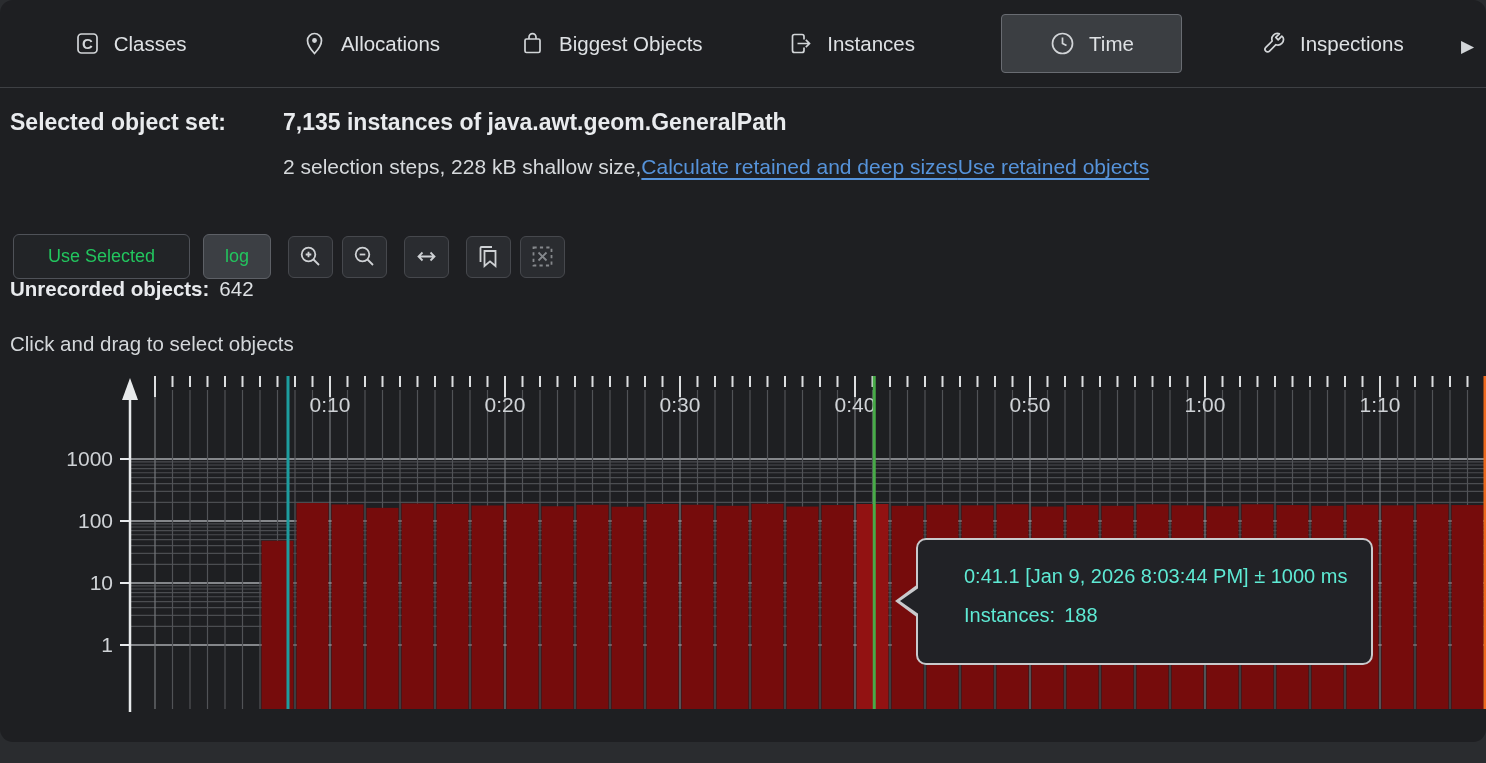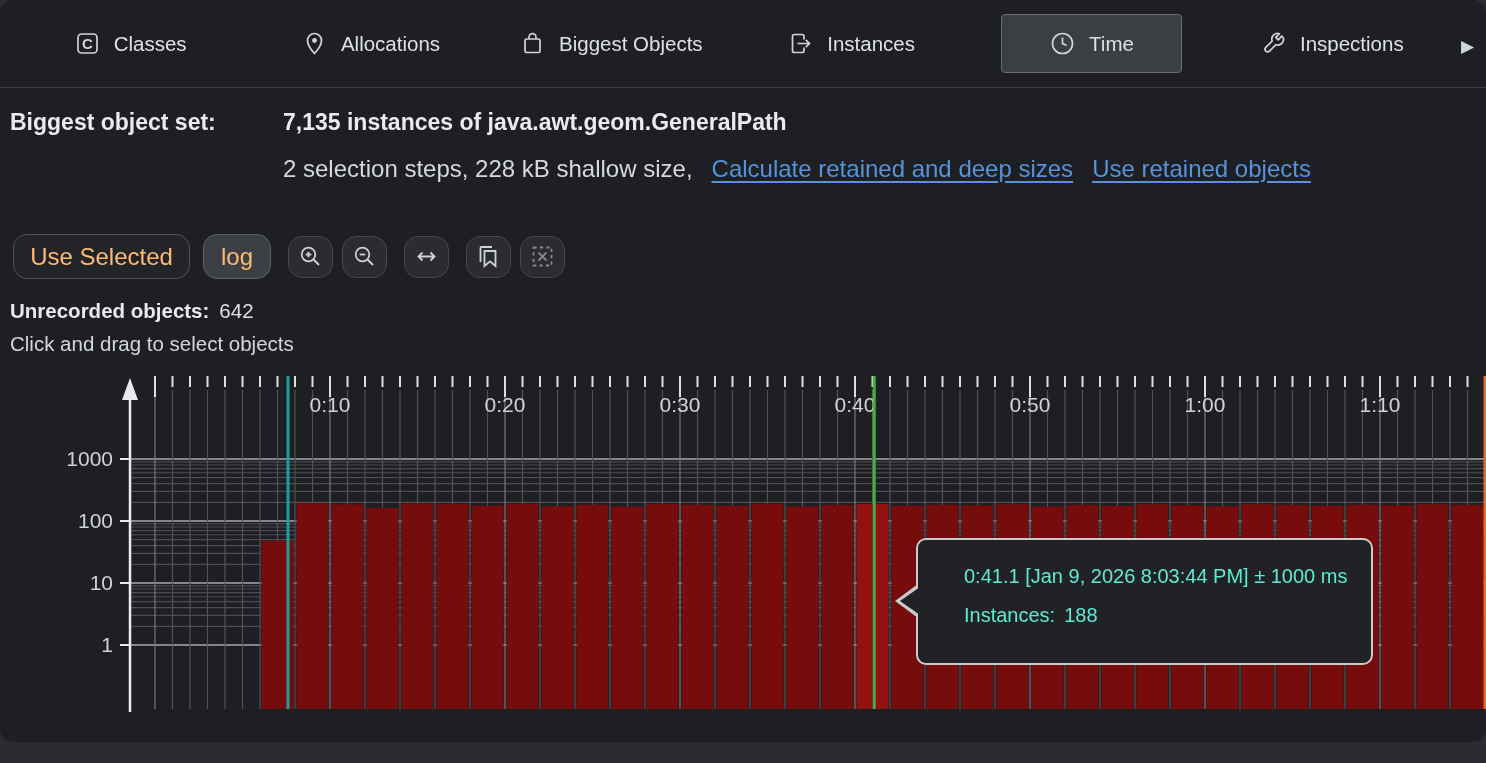--- a/index.html
+++ b/index.html
@@ -36,38 +36,38 @@
   }
   .tab-icon { width:27px; height:27px; flex:0 0 auto; }
   .tab-icon svg { width:27px; height:27px; stroke:#d2d5d8; fill:none; stroke-width:1.7; }
   .overflow-arrow {
     position:absolute; right:12px; top:36px;
     color:#d2d5d8; font-size:17px;
   }
   
   .objset-label { position:absolute; left:10px; top:109px; font-size:23px; font-weight:bold; color:#e9ebee; }
   .objset-title { position:absolute; left:283px; top:109px; font-size:23px; font-weight:bold; color:#e9ebee; }
-  .objset-line1 { position:absolute; left:283px; top:155px; font-size:24px; color:#d6d9dc; display:flex; gap:19px; align-items:flex-end; }
+  .objset-line1 { position:absolute; left:283px; top:155px; font-size:21px; color:#d6d9dc; display:flex; align-items:flex-end; }
   .objset-line2 { position:absolute; left:283px; top:194px; font-size:19.5px; color:#d6d9dc; display:flex; gap:15px; align-items:baseline; }
   a.link { color:#5693da; text-decoration:underline; text-underline-offset:4px; cursor:pointer; }
   
   .toolbar { position:absolute; left:13px; top:234px; display:flex; align-items:center; }
   .btn {
-    height:45px; background:#222427; border:1.5px solid #4f5258; border-radius:14px;
-    color:#fdba74; font-size:24px; font-family:inherit; display:inline-flex;
+    height:45px; background:#222427; border:1.5px solid #4f5258; border-radius:6px;
+    color:#22c55e; font-size:18px; font-family:inherit; display:inline-flex;
     align-items:center; justify-content:center; cursor:pointer;
   }
   .btn-wide { width:177px; margin-right:13px; }
   .btn-log { width:68px; margin-right:17px; background:#3c3f44; border-color:#5d6066; }
   .btn-ic { width:45px; height:42px; background:#2a2c30; border:1px solid #46484d; margin-right:9px; }
   .btn-ic svg { width:27px; height:27px; stroke:#cfd2d5; fill:none; stroke-width:1.8; }
   .btn-ic.sp { margin-left:8px; }
   .btn-ic.disabled svg { stroke:#85888c; }
   
-  .status-line { position:absolute; left:10px; top:299px; font-size:20.5px; color:#dde0e3; }
+  .status-line { position:absolute; left:10px; top:277px; font-size:20.5px; color:#dde0e3; }
   .status-line b { font-weight:bold; color:#e8eaed; margin-right:10px; }
   .hint-line { position:absolute; left:10px; top:332px; font-size:20.5px; color:#d4d7da; }
   
   .chart-wrap { position:absolute; left:8px; top:370px; width:1280px; height:352px; }
   .chart-wrap svg { display:block; font-family:"Liberation Sans", sans-serif; }
   .tooltip {
     position:absolute; left:908px; top:168px; width:457px; height:127px;
     background:#212226; border:2px solid #c9cacc; border-radius:10px;
     padding:25px 20px 0 46px; font-size:20px; color:#5eead4; z-index:5;
   }
@@ -149,21 +149,21 @@
           <svg viewBox="0 0 27 27">
               <path d="M21.8 6.2 l-3.6 3.6 -2.4 -2.4 3.6 -3.6 a5.6 5.6 0 0 0 -7.2 7.2 l-6.4 6.4 a2.6 2.6 0 0 0 3.7 3.7 l6.4 -6.4 a5.6 5.6 0 0 0 7.2 -7.2 z" stroke-linejoin="round"></path>
             </svg>
         </span>
         <span>Inspections</span>
       </div>
     </div>
     <span class="overflow-arrow">▶</span>
   </div>
 
-  <div class="objset-label">Biggest object set:</div>
+  <div class="objset-label">Selected object set:</div>
   <div class="objset-title">7,135 instances of java.awt.geom.GeneralPath</div>
   <div class="objset-line1">
     <span>2 selection steps, 228 kB shallow size,</span>
     <a class="link">Calculate retained and deep sizes</a>
     <a class="link">Use retained objects</a>
   </div>
 
   <div class="toolbar">
     <button class="btn btn-wide">Use Selected</button>
     <button class="btn btn-log">log</button>

